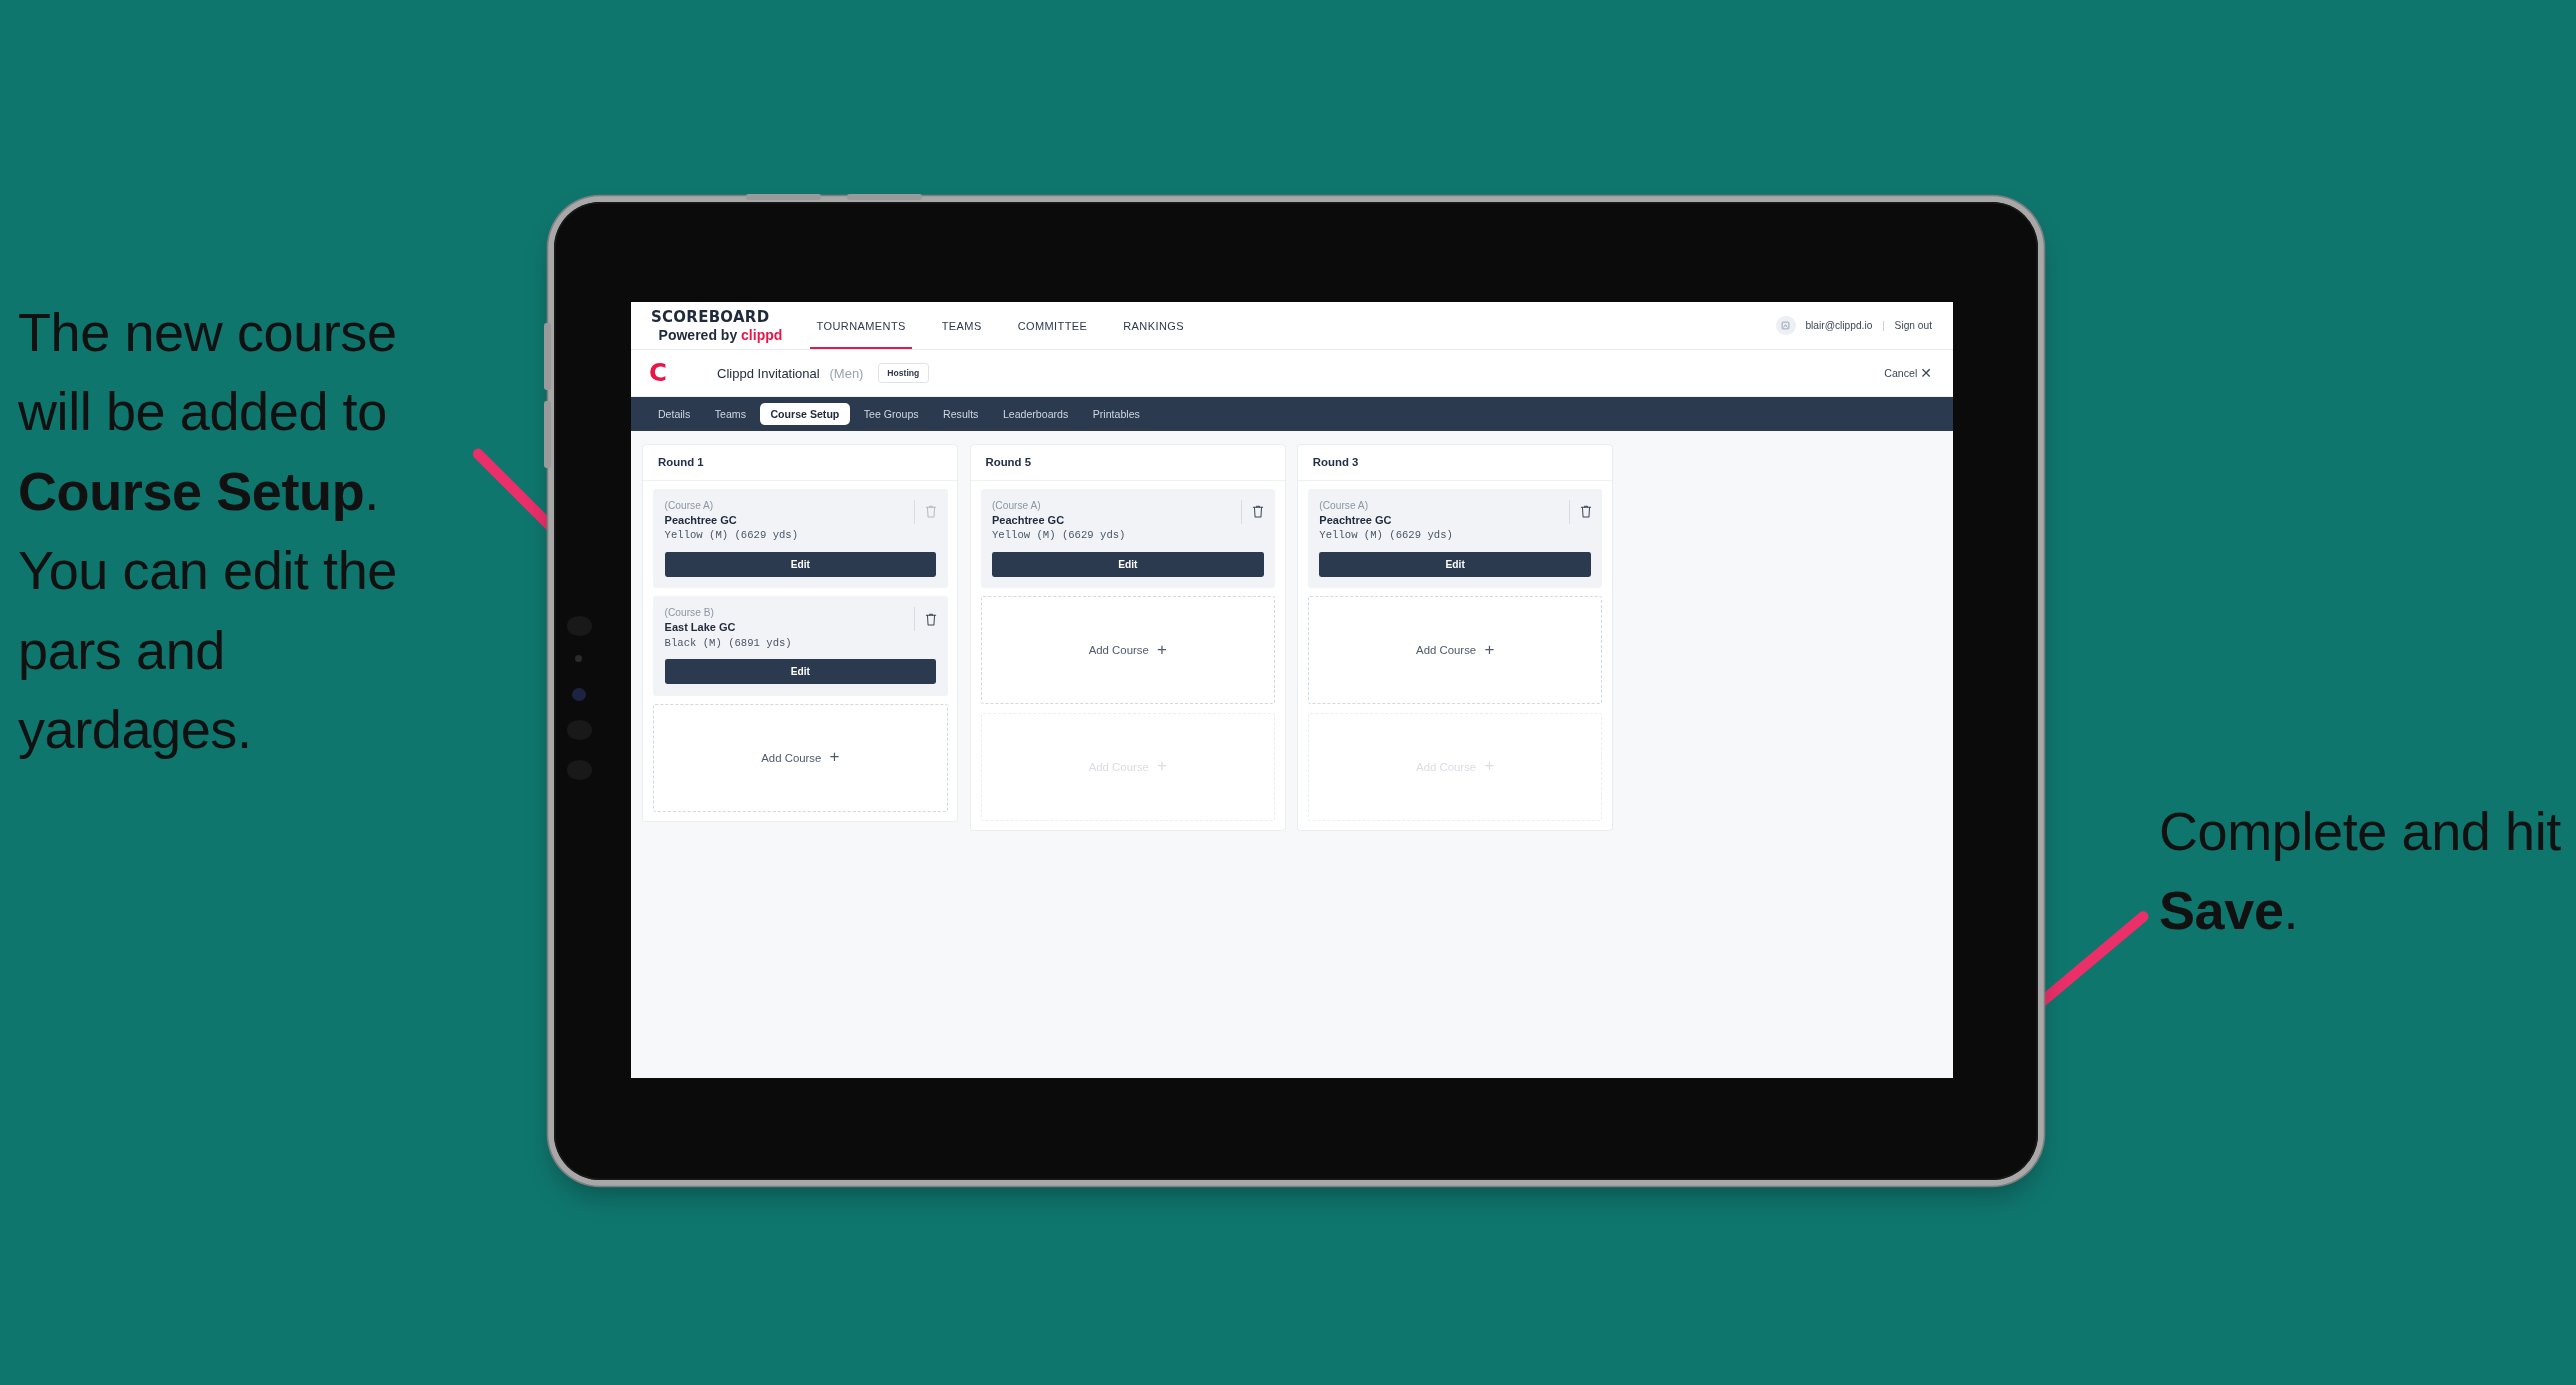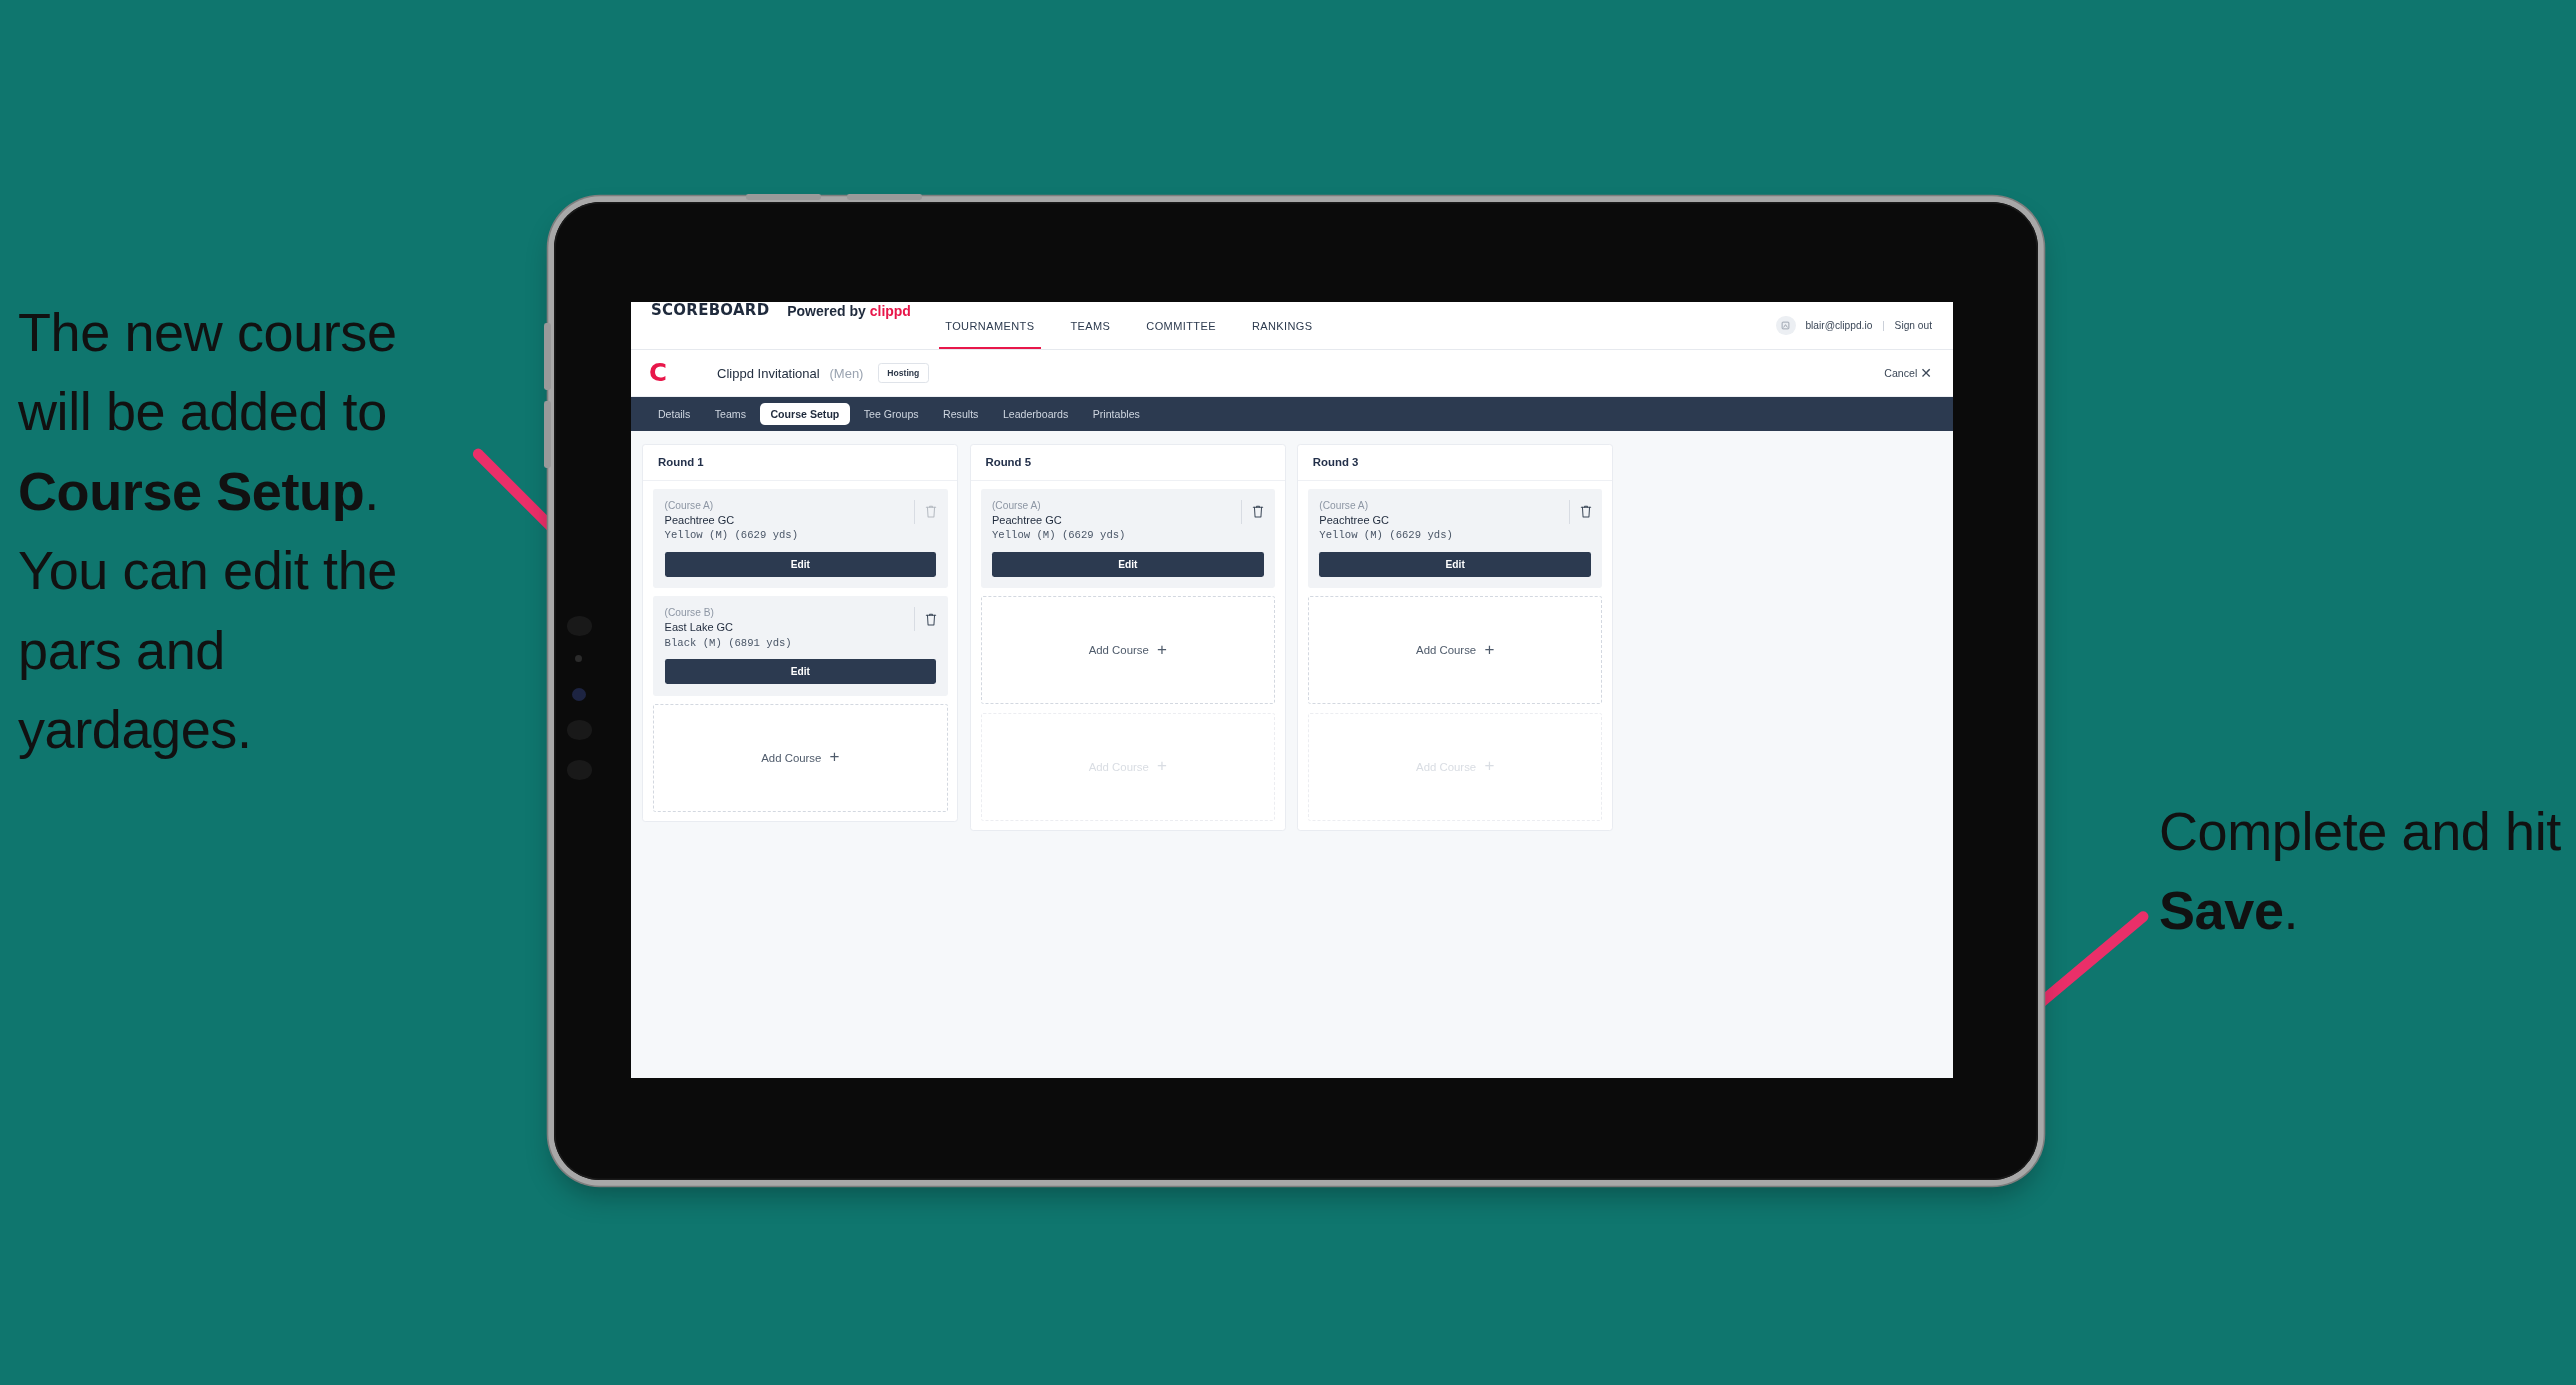--- a/index.html
+++ b/index.html
@@ -74,21 +74,21 @@
     background: #f6f8fa;
     overflow: hidden;
   }
 
   
   .topnav {
     height: 48px; background: #ffffff;
     display: flex; align-items: stretch;
     border-bottom: 0.8px solid #e6e9ee;
   }
-  .brand { padding: 0 16.3px 0 19.6px; display: flex; flex-direction: row; justify-content: center; }
+  .brand { padding: 0 16.3px 0 19.6px; display: flex; flex-direction: column; justify-content: center; }
   .brand-title {
     font-size: 16.3px; font-weight: 800; color: #1f2a3c;
     letter-spacing: 0.3px; line-height: 1;
     font-family: "DejaVu Sans", sans-serif;
     transform: scaleX(0.92); transform-origin: left center;
   }
   .brand-sub {
     font-size: 14px; color: #1f2a3c; margin-top: 2.4px; line-height:1;
     font-weight: 600;
     margin-left: 8px;
@@ -165,21 +165,21 @@
     padding: 11.4px 14.7px; font-size: 11.4px; font-weight: 700; color: #23304a;
     border-bottom: 0.8px solid #eef0f4;
   }
   .round-body { padding: 8.2px 9.8px 9.8px; display: flex; flex-direction: column; gap: 8.2px; }
 
   .course-card {
     background: #f1f3f6; border-radius: 2.4px; padding: 10.6px 11.4px 11.4px;
     position: relative;
   }
   .cc-label { font-size: 10.2px; color: #8d96a4; margin-bottom: 3.3px; }
-  .cc-name  { font-size: 11px; color: #1f2a3c; font-weight: 400; margin-bottom: 3.3px; }
+  .cc-name  { font-size: 11px; color: #1f2a3c; font-weight: 700; margin-bottom: 3.3px; }
   .cc-tee   { font-size: 10.6px;  color: #4b5costume; }
   .cc-tee   { font-size: 10.6px;  color: #4a5667; font-family: Liberation Mono, monospace; }
   .cc-tools {
     position: absolute; right: 9.8px; top: 10.6px;
     display: flex; align-items: center; gap: 9px;
   }
   .cc-divider { width: 0.8px; height: 24.5px; background: #d8dce3; }
   .trash { width: 14px; height: 14.7px; cursor: pointer; }
   .trash.dim { opacity: 0.33; }
   .edit-btn {

